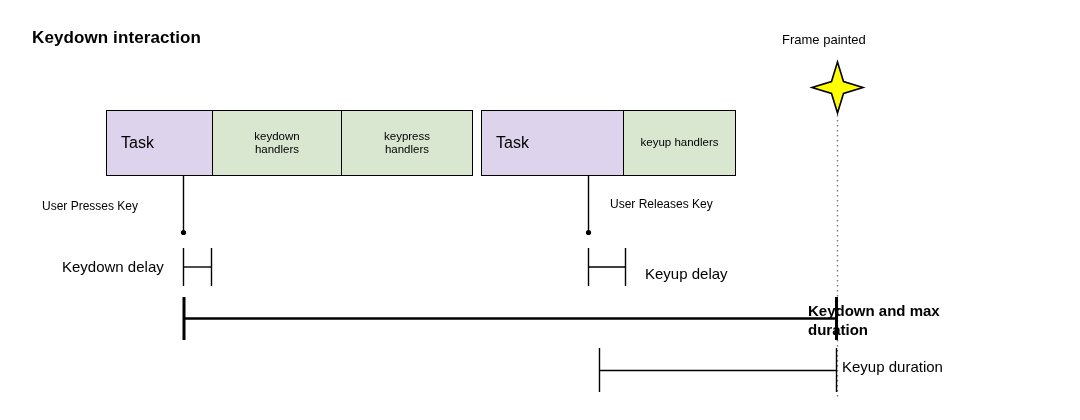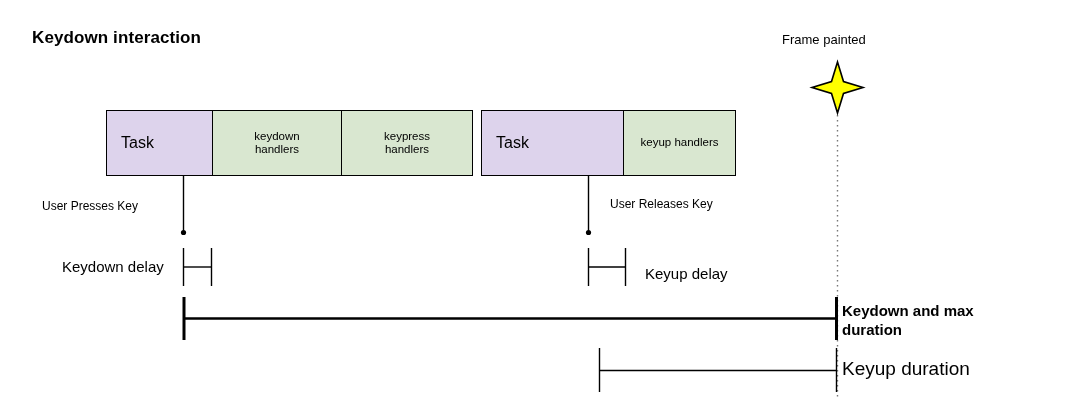--- a/index.html
+++ b/index.html
@@ -66,25 +66,25 @@
   .lbl { white-space: nowrap; }
   .lbl-12 { font-size: 12px; }
   .lbl-15 { font-size: 15px; }
 
   #frame-painted-label { left: 782px; top: 32px; font-size: 13px; }
   #user-presses-key-label { left: 42px; top: 199px; }
   #user-releases-key-label { left: 610px; top: 197px; }
   #keydown-delay-label { left: 22px; top: 258px; margin-left: 40px; }
   #keyup-delay-label { left: 645px; top: 256px; margin-top: 9px; }
   #keydown-max-duration-label {
-    left: 842px; top: 302px; width: 190px;
+    left: 808px; top: 302px; width: 190px;
     font-size: 15px; font-weight: bold; line-height: 1.25;
     white-space: normal;
   }
-  #keyup-duration-label { left: 842px; top: 358px; font-size: 19px; }
+  #keyup-duration-label { left: 842px; top: 358px; font-size: 15px; }
 </style>
 </head>
 <body>
 
 <svg id="canvas" width="1080" height="420" viewBox="0 0 1080 420">
 
   <line x1="837.5" y1="105" x2="837.5" y2="400" stroke="#777777" stroke-width="1.4" stroke-dasharray="1.5 3.5"></line>
 
   <path d="M 837.5 62
            L 843.5 81.5

